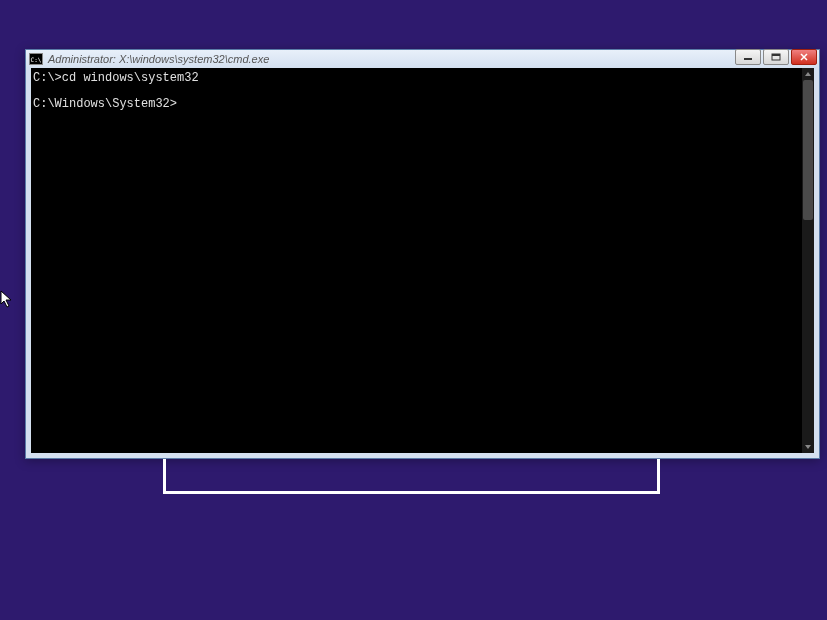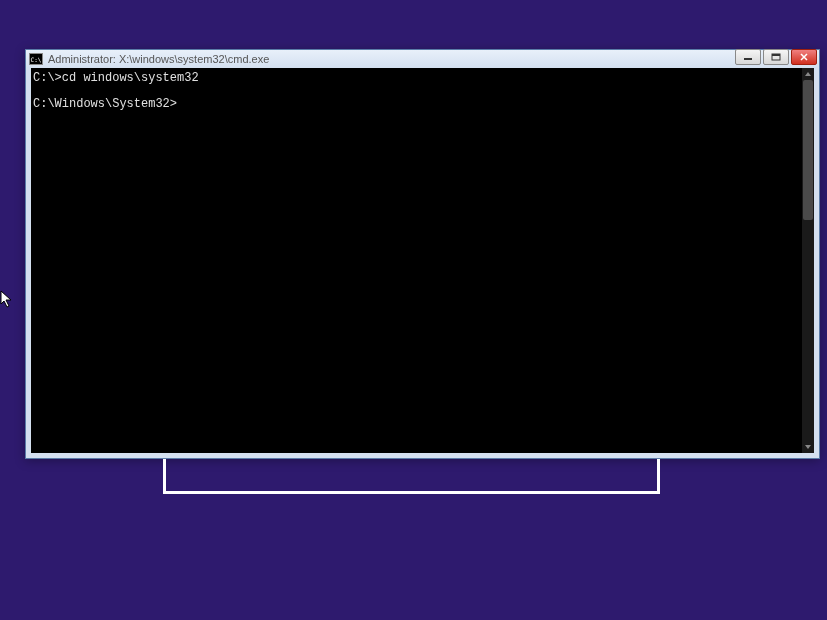--- a/index.html
+++ b/index.html
@@ -42,20 +42,21 @@
       display: flex;
       align-items: center;
       justify-content: center;
       font-size: 6px;
       color: #fff;
       font-family: monospace;
     }
     .titlebar-text {
       font-size: 11px;
       color: #555;
+      font-style: italic;
       flex: 1;
     }
     .window-controls {
       display: flex;
       gap: 2px;
       position: absolute;
       right: 2px;
       top: -1px;
     }
     .win-btn {

